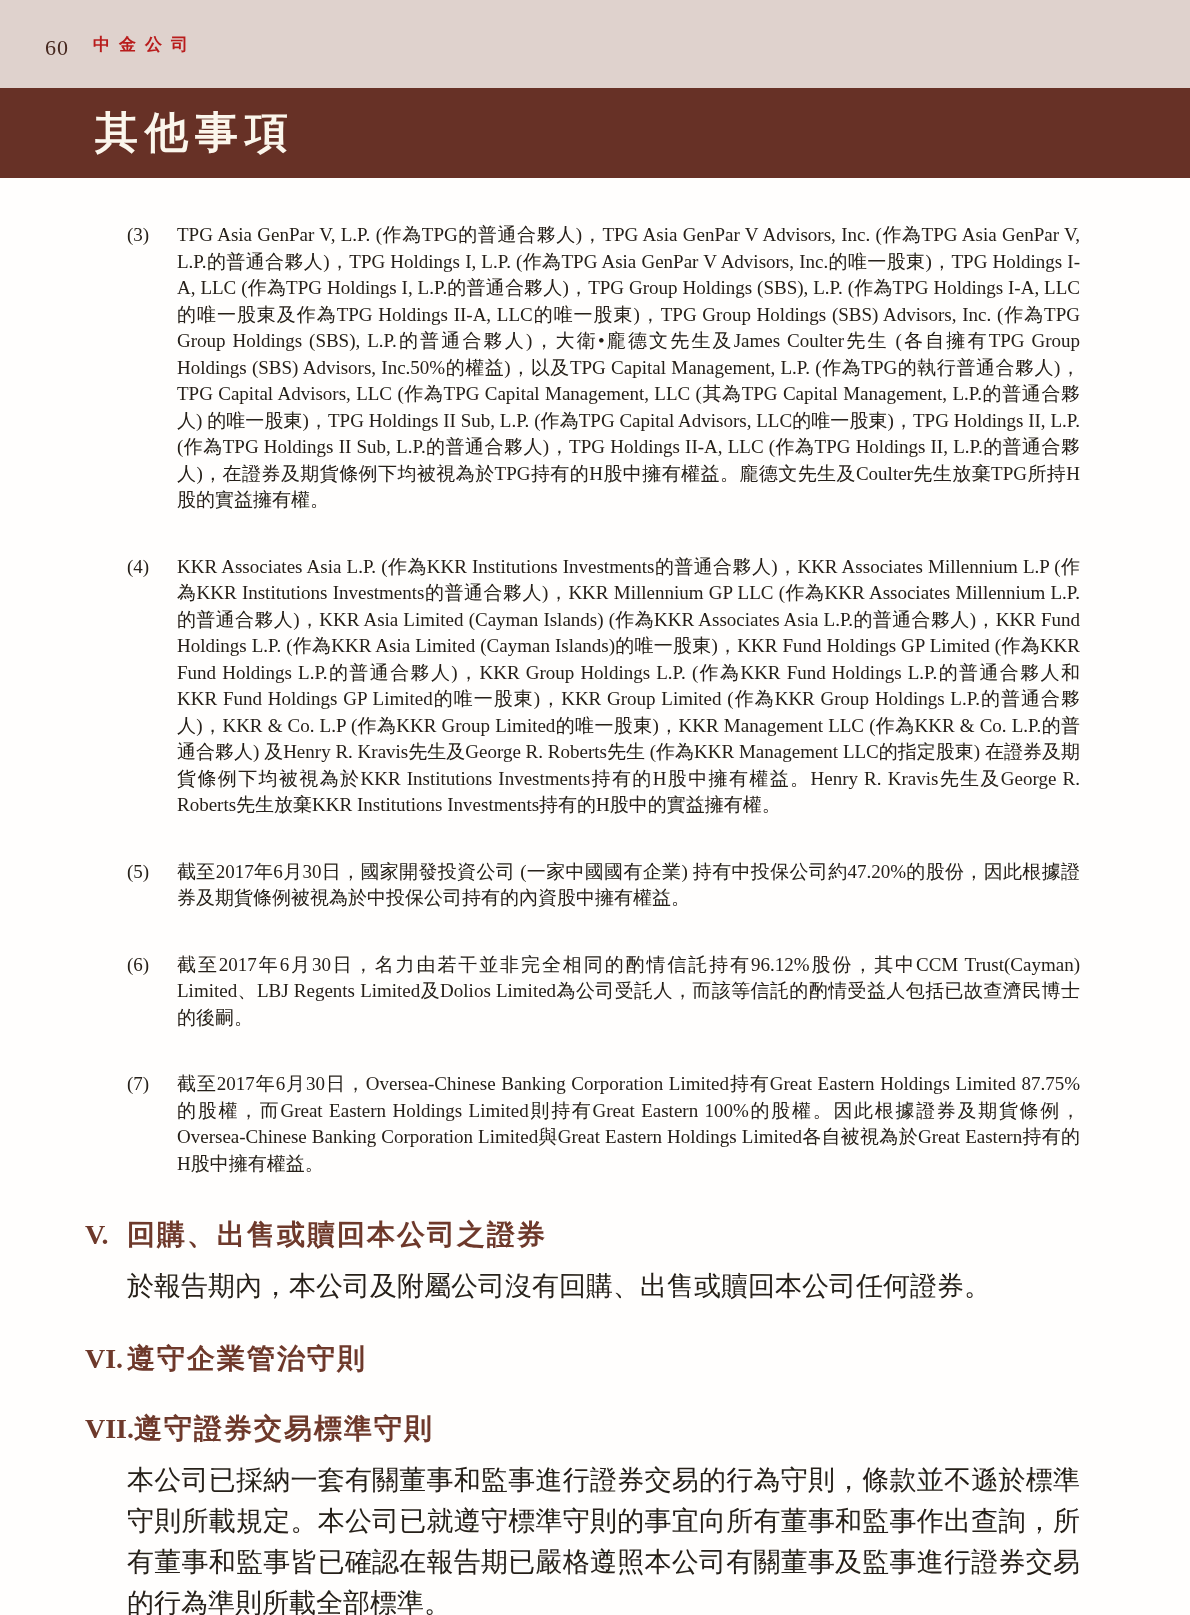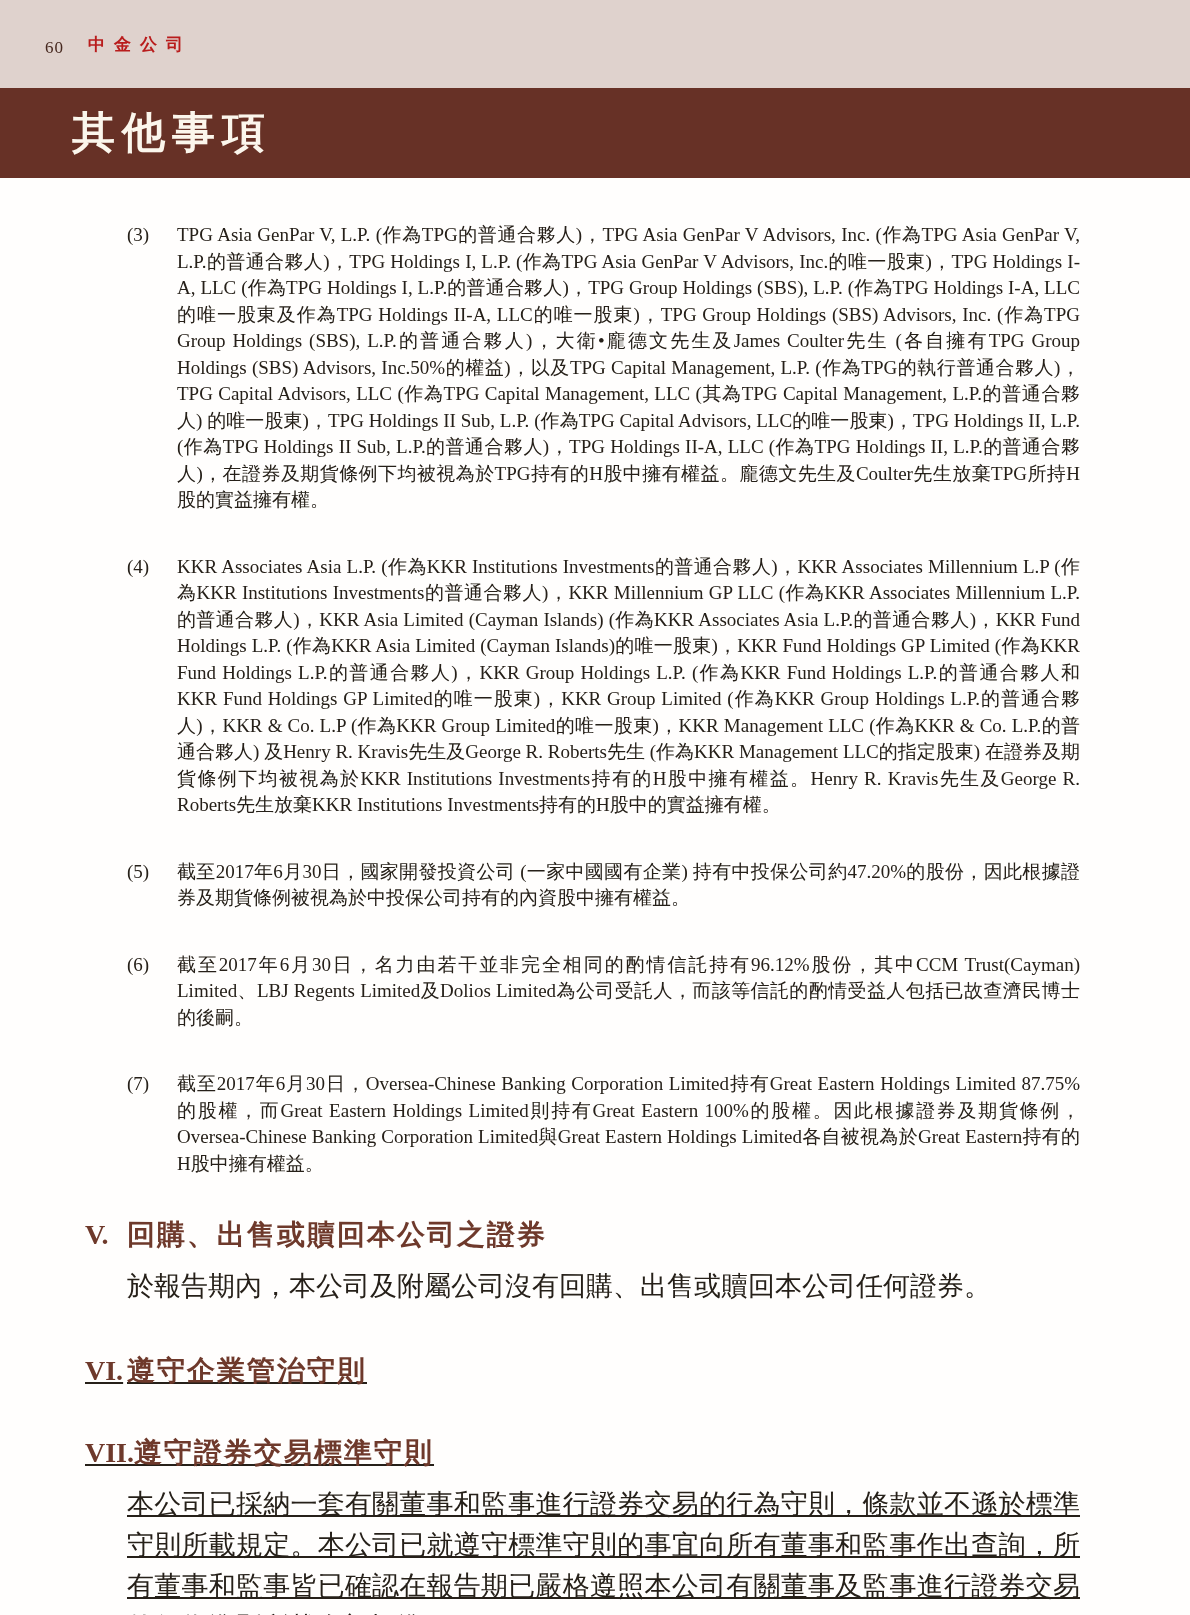--- a/index.html
+++ b/index.html
@@ -18,41 +18,41 @@
   }
   
   .top-band {
     height: 88px;
     background: #dfd2cd;
     display: flex;
     align-items: center;
   }
   .top-band .page-num {
     margin-left: 45px;
-    font-size: 17px;
+    font-size: 22px;
     color: #46281f;
     letter-spacing: 1px;
     margin-top: 8px;
   }
   .top-band .company {
     margin-left: 24px;
     font-size: 17px;
     color: #b91c1c;
     letter-spacing: 9px;
     font-weight: bold;
   }
   
   .banner {
     height: 90px;
     background: #673126;
     display: flex;
     align-items: center;
   }
   .banner .banner-title {
-    margin-left: 72px;
+    margin-left: 95px;
     font-size: 43px;
     font-weight: bold;
     color: #fbf6ec;
     letter-spacing: 7px;
   }
   
   .notes {
     margin: 44px 110px 0 127px;
   }
   .note {
@@ -68,22 +68,21 @@
   .note-text {
     flex: 1;
     text-align: justify;
     text-justify: inter-ideograph;
   }
   
   .section {
     margin: 0 108px 0 85px;
   }
   .section + .section {
-    margin-top: 46px;
-    text-decoration: underline;
+    margin-top: 34px;
   }
   .section-heading {
     display: flex;
     align-items: baseline;
     color: #6e392b;
     font-weight: bold;
     font-size: 28px;
     line-height: 36px;
   }
   .section-roman {

